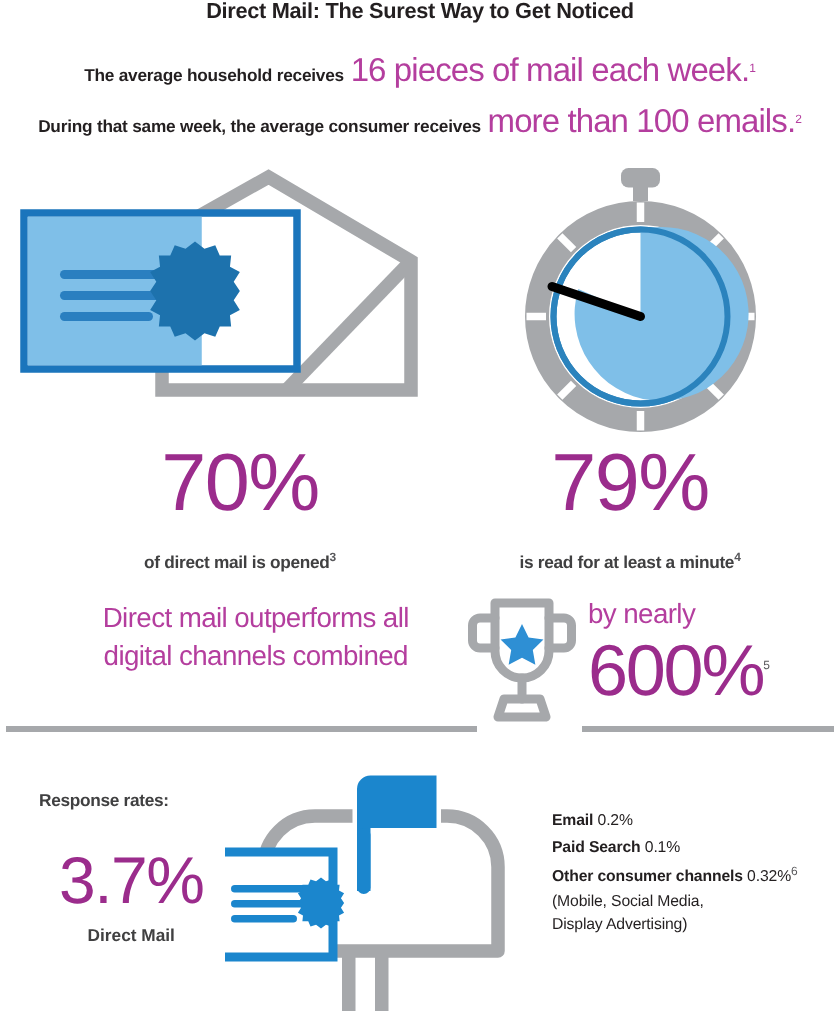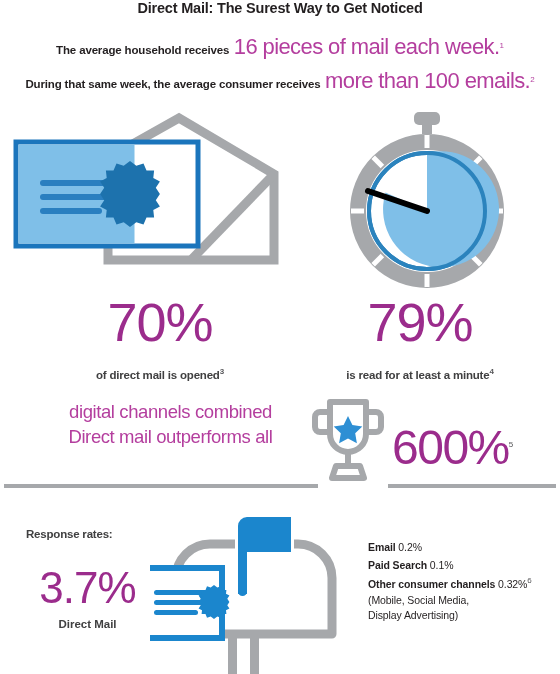--- a/index.html
+++ b/index.html
@@ -249,42 +249,43 @@
   <div class="stat-cap" id="cap-70">
     <span>of direct mail is opened</span><span class="sup-dark">3</span>
   </div>
 
   <div class="stat-pct" id="pct-79">79%</div>
   <div class="stat-cap" id="cap-79">
     <span>is read for at least a minute</span><span class="sup-dark">4</span>
   </div>
 
   <div class="mid-left">
+    <div>Direct mail outperforms all</div>
     <div>digital channels combined</div>
-    <div>Direct mail outperforms all</div>
   </div>
 
   <div class="art" id="art-trophy">
     <svg width="72" height="92" viewBox="0 0 72 92" xmlns="http://www.w3.org/2000/svg">
       <g fill="none" stroke="#a6a8ab" stroke-width="6" stroke-linejoin="round" stroke-linecap="round">
 
         <path d="M18 6 L54 6 L54 38 A18 18 0 0 1 36 56 A18 18 0 0 1 18 38 Z"></path>
 
         <path d="M18 16 L8 16 A5 5 0 0 0 3 21 L3 31 A5 5 0 0 0 8 36 L18 36"></path>
         <path d="M54 16 L64 16 A5 5 0 0 1 69 21 L69 31 A5 5 0 0 1 64 36 L54 36"></path>
 
         <path d="M36 56 L36 70"></path>
 
         <path d="M24 70 L48 70 L52 82 L20 82 Z"></path>
       </g>
 
       <path d="M36 20 L40.4 29 L50.3 30.4 L43.2 37.3 L44.9 47.2 L36 42.5 L27.1 47.2 L28.8 37.3 L21.7 30.4 L31.6 29 Z" fill="#2e8fd4"></path>
     </svg>
   </div>
 
+  <div class="mid-right-label">by nearly</div>
   <div class="mid-right-big">
     <span>600%</span><span class="sup-dark">5</span>
   </div>
 
   <div class="divider" id="divider-left"></div>
   <div class="divider" id="divider-right"></div>
 
   <div class="resp-label">Response rates:</div>
   <div id="pct-37">3.7%</div>
   <div id="cap-37">Direct Mail</div>

